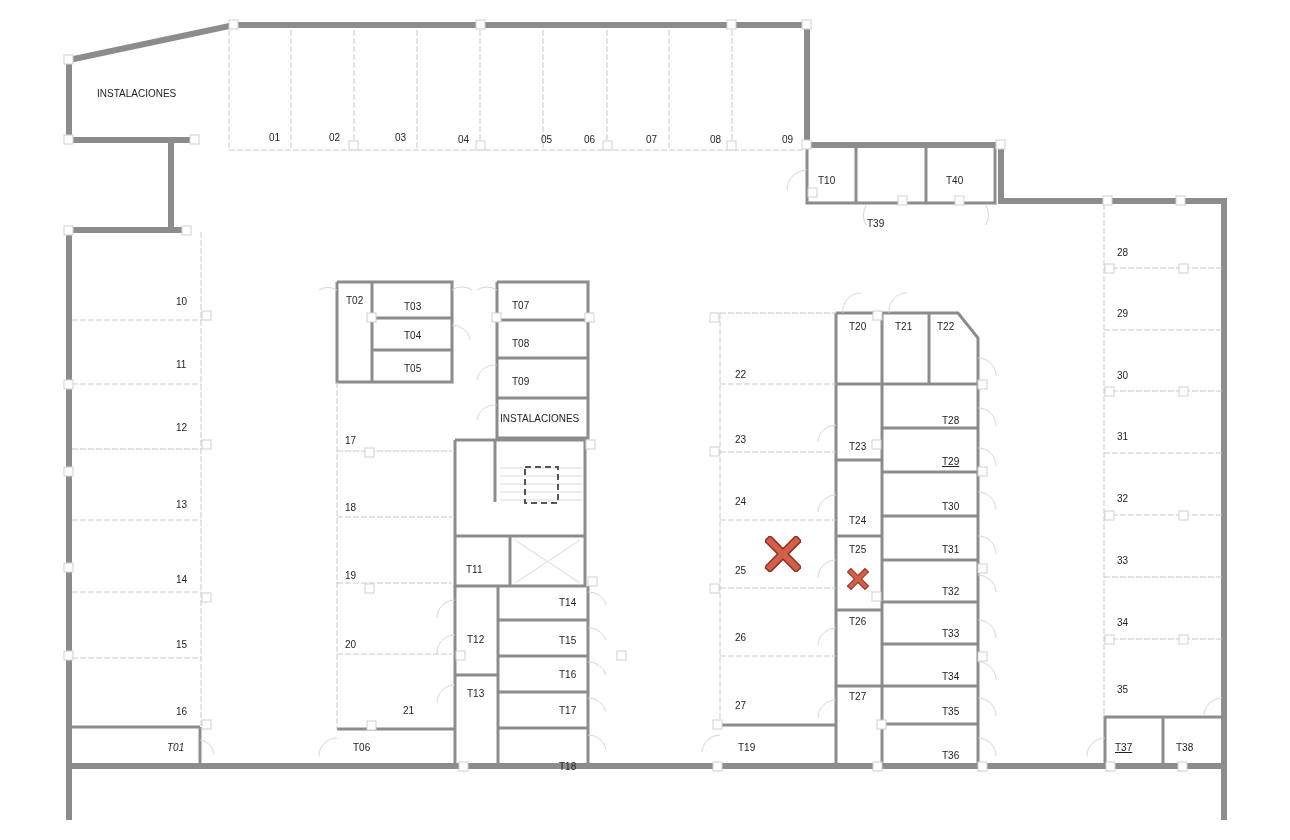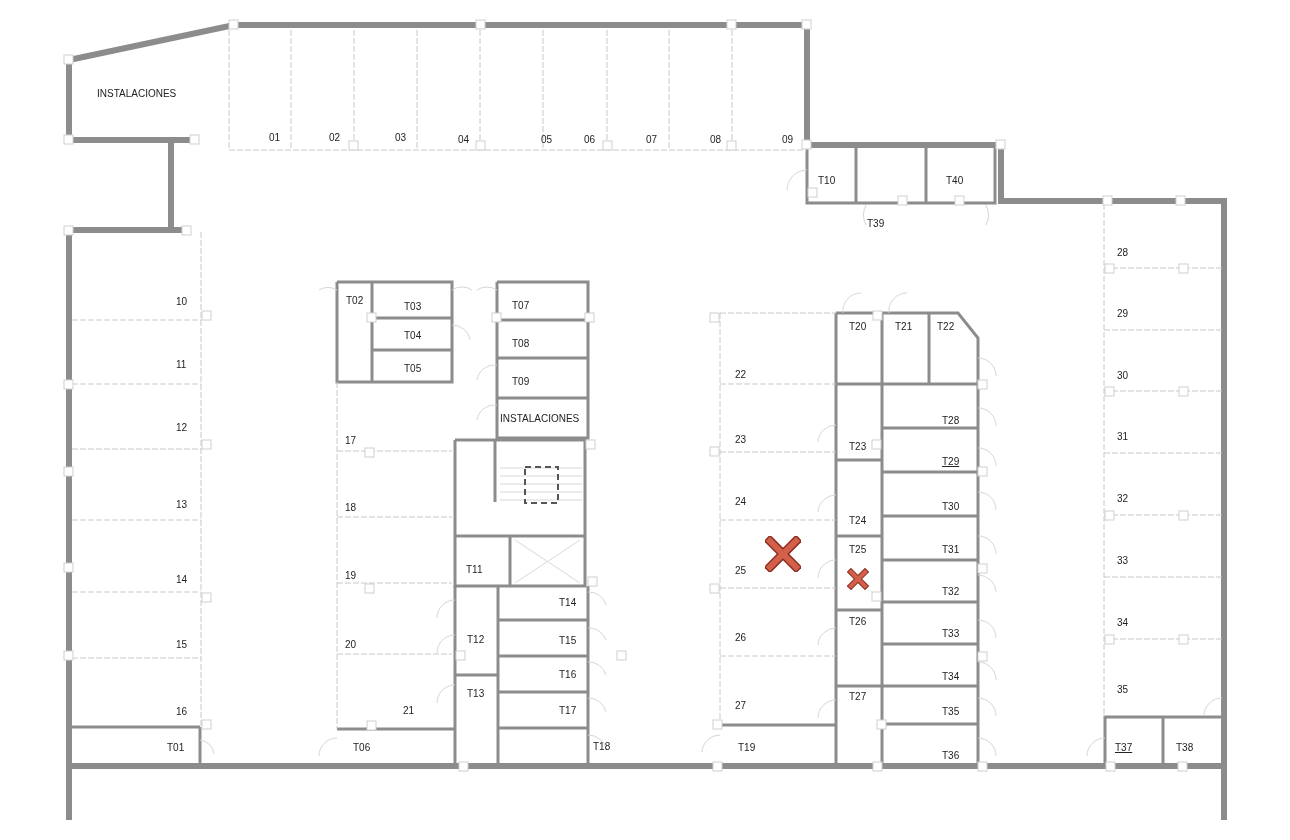--- a/index.html
+++ b/index.html
@@ -280,38 +280,38 @@
 
 <span class="lbl" style="left:1117px;top:248px;">28</span>
 <span class="lbl" style="left:1117px;top:309px;">29</span>
 <span class="lbl" style="left:1117px;top:371px;">30</span>
 <span class="lbl" style="left:1117px;top:432px;">31</span>
 <span class="lbl" style="left:1117px;top:494px;">32</span>
 <span class="lbl" style="left:1117px;top:556px;">33</span>
 <span class="lbl" style="left:1117px;top:618px;">34</span>
 <span class="lbl" style="left:1117px;top:685px;text-align:center;">35</span>
 
-<span class="lbl" style="left:167px;top:743px;">T01</span>
+<span class="lbl" style="left:167px;top:743px;font-style:italic;">T01</span>
 <span class="lbl" style="left:346px;top:296px;">T02</span>
 <span class="lbl" style="left:404px;top:302px;">T03</span>
 <span class="lbl" style="left:404px;top:331px;">T04</span>
 <span class="lbl" style="left:404px;top:364px;">T05</span>
 <span class="lbl" style="left:353px;top:743px;">T06</span>
 <span class="lbl" style="left:512px;top:301px;">T07</span>
 <span class="lbl" style="left:512px;top:339px;">T08</span>
 <span class="lbl" style="left:512px;top:377px;">T09</span>
 <span class="lbl" style="left:818px;top:176px;">T10</span>
 <span class="lbl" style="left:466px;top:565px;">T11</span>
 <span class="lbl" style="left:467px;top:635px;">T12</span>
 <span class="lbl" style="left:467px;top:689px;">T13</span>
 <span class="lbl" style="left:559px;top:598px;">T14</span>
 <span class="lbl" style="left:559px;top:636px;">T15</span>
 <span class="lbl" style="left:559px;top:670px;">T16</span>
 <span class="lbl" style="left:559px;top:706px;">T17</span>
-<span class="lbl" style="left:559px;top:742px;margin-left:34px;">T18</span>
+<span class="lbl" style="left:559px;top:762px;">T18</span>
 <span class="lbl" style="left:738px;top:743px;">T19</span>
 <span class="lbl" style="left:849px;top:322px;">T20</span>
 <span class="lbl" style="left:895px;top:322px;">T21</span>
 <span class="lbl" style="left:937px;top:322px;">T22</span>
 <span class="lbl" style="left:849px;top:442px;">T23</span>
 <span class="lbl" style="left:849px;top:516px;">T24</span>
 <span class="lbl" style="left:849px;top:545px;">T25</span>
 <span class="lbl" style="left:849px;top:617px;">T26</span>
 <span class="lbl" style="left:849px;top:692px;">T27</span>
 <span class="lbl" style="left:942px;top:416px;">T28</span>

